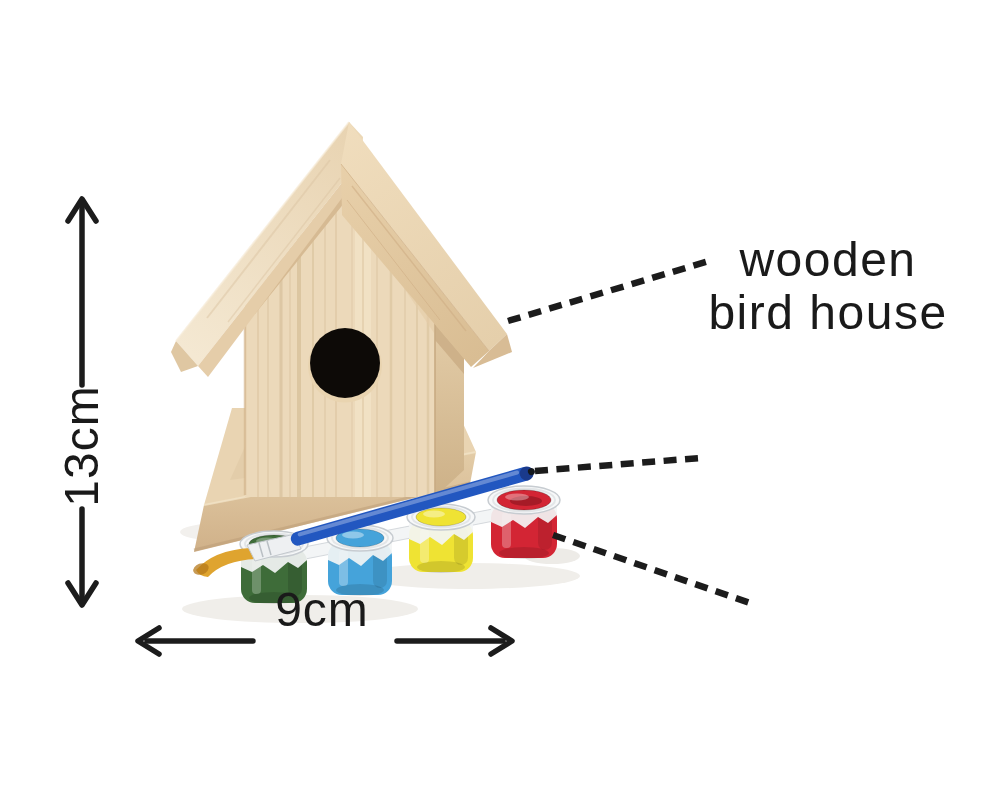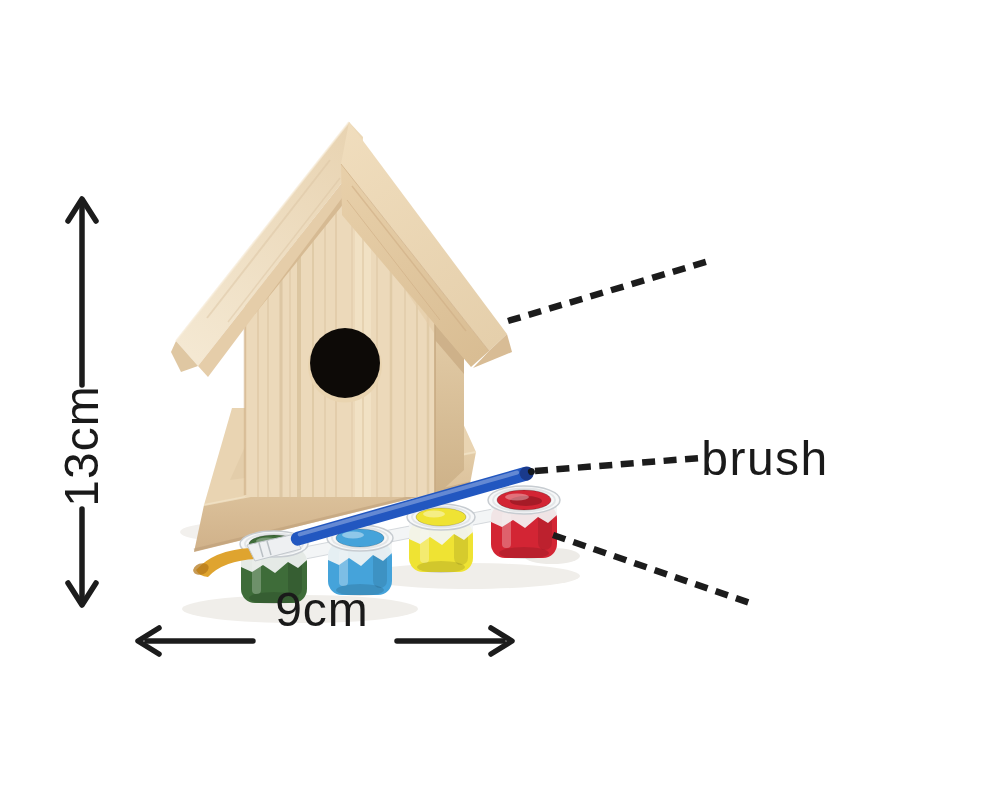--- a/index.html
+++ b/index.html
@@ -214,17 +214,20 @@
   </g>
 
   <g fill="none" stroke-width="5.5" stroke-linecap="round" stroke-linejoin="round">
     <path d="M147,641 L253,641" stroke="#1c1c1c"></path>
     <path d="M397,641 L503,641" stroke="#1c1c1c"></path>
     <polyline points="159,628 138,641 159,654" stroke="#1c1c1c"></polyline>
     <polyline points="491,628 512,641 491,654" stroke="#1c1c1c"></polyline>
   </g>
 </svg>
 
-<div class="lbl lbl-brush">brush</div>
+<div class="lbl lbl-birdhouse">
+  <div>wooden</div>
+  <div>bird house</div>
+</div>
 <div class="lbl lbl-dim lbl-height">13cm</div>
 <div class="lbl lbl-dim lbl-width">9cm</div>
 
 </div>
 
 </body></html>

